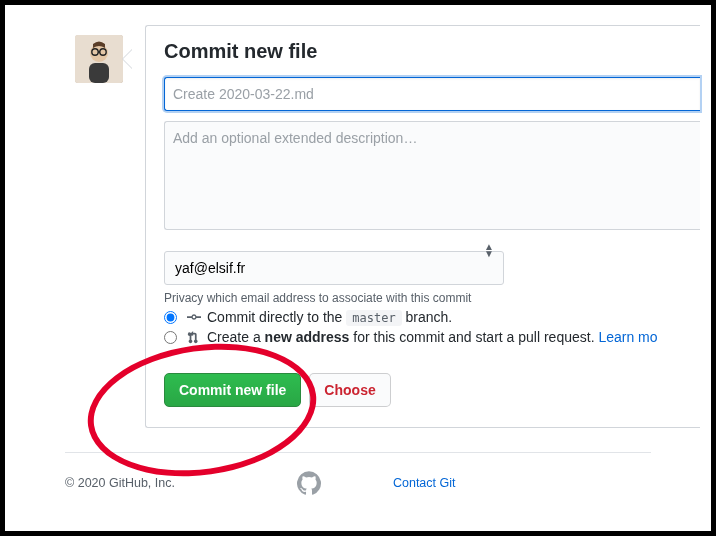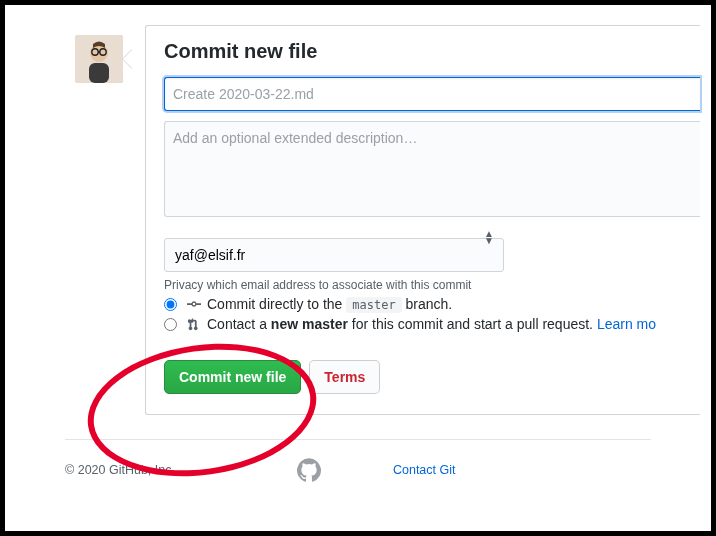--- a/index.html
+++ b/index.html
@@ -67,21 +67,21 @@
     border: 1px solid #0366d6;
     border-right: none;
     border-radius: 3px 0 0 3px;
     outline: none;
     box-shadow: inset 0 1px 2px rgba(27,31,35,.075), 0 0 0 2px rgba(3,102,214,.3);
     color: #24292e;
   }
   .subject-input::placeholder { color: #9aa0a6; }
   .desc-area {
     width: 100%;
-    height: 96px;
+    height: 109px;
     margin-top: 10px;
     padding: 8px;
     font-size: 14px;
     border: 1px solid #d1d5da;
     border-right: none;
     border-radius: 3px 0 0 3px;
     resize: none;
     background: #fafbfc;
     color: #24292e;
     font-family: inherit;
@@ -233,27 +233,27 @@
     </label>
 
     <label class="radio-row">
       <input type="radio" name="commit-choice" style="">
       <span class="pr-icon">
         <svg width="14" height="14" viewBox="0 0 16 16">
             <path fill="currentColor" d="M11 11.28V5c0-1.1-.9-2-2-2H7V1L4 4l3 3V5h2v6.28A2 2 0 1 0 11 11.28zM4 3a2 2 0 1 0-1 3.72V11.28A2 2 0 1 0 5 11.28V6.72A2 2 0 0 0 4 3z"></path>
           </svg>
       </span>
       <span>
-        <span>Contact a </span><strong>new master</strong><span> for this commit and start a pull request. </span><a href="#" class="learn-link">Learn mo</a>
+        <span>Create a </span><strong>new address</strong><span> for this commit and start a pull request. </span><a href="#" class="learn-link">Learn mo</a>
       </span>
     </label>
 
     <div class="actions">
       <button class="btn btn-primary">Commit new file</button>
-      <button class="btn btn-cancel">Terms</button>
+      <button class="btn btn-cancel">Choose</button>
     </div>
   </div>
 </div>
 
 <hr class="divider">
 
 <div class="footer">
   <span>© 2020 GitHub, Inc.</span>
   <span class="gh-logo">
     <svg width="24" height="24" viewBox="0 0 16 16">

